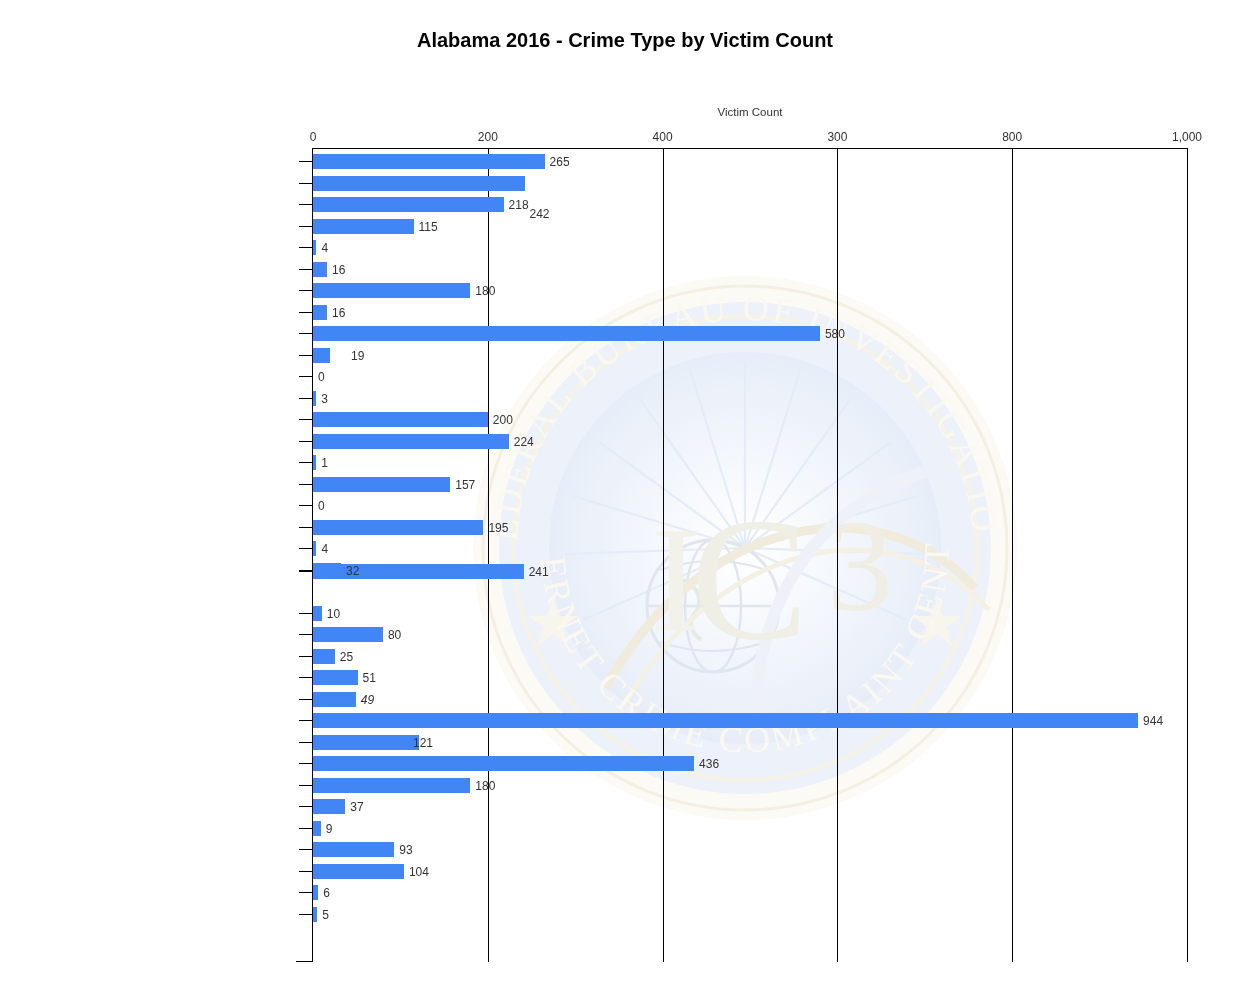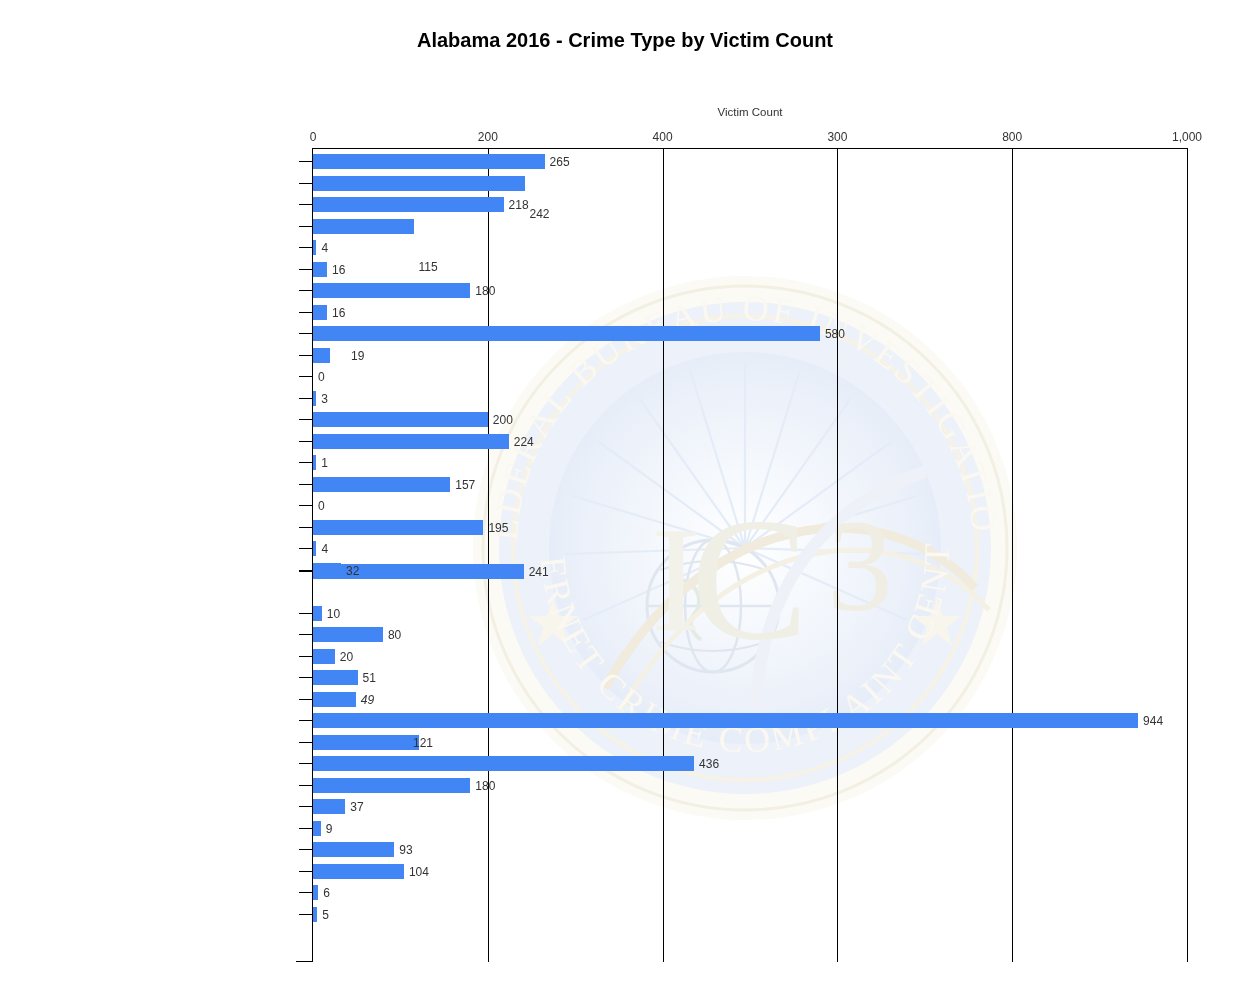--- a/index.html
+++ b/index.html
@@ -256,21 +256,21 @@
           <div class="bar-value" style="left: 216.508px; margin-top: 30px;">242</div>
         </div>
         <div class="row" style="top: 47px;">
           <div class="tick-mark"></div>
           <div class="bar" title="Auction: 218" style="width: 190.532px; background: rgb(66, 133, 244);"></div>
           <div class="bar-value" style="left: 195.532px;">218</div>
         </div>
         <div class="row" style="top: 68.5px;">
           <div class="tick-mark"></div>
           <div class="bar" title="BEC/EAC: 115" style="width: 100.51px; background: rgb(66, 133, 244);"></div>
-          <div class="bar-value" style="left: 105.51px; margin-top: 40px;">115</div>
+          <div class="bar-value" style="left: 105.51px;">115</div>
         </div>
         <div class="row" style="top: 90px;">
           <div class="tick-mark"></div>
           <div class="bar" title="Charity: 4" style="width: 3.496px; background: rgb(66, 133, 244);"></div>
           <div class="bar-value" style="left: 8.496px;">4</div>
         </div>
         <div class="row" style="top: 111.5px;">
           <div class="tick-mark"></div>
           <div class="bar" title="Civil Matter: 16" style="width: 13.984px; background: rgb(66, 133, 244);"></div>
           <div class="bar-value" style="left: 18.984px;">16</div>
@@ -354,21 +354,21 @@
           <div class="bar-value" style="left: 13.74px;">10</div>
         </div>
         <div class="row" style="top: 477px;">
           <div class="tick-mark"></div>
           <div class="bar" title="Lottery/Sweepstakes: 80" style="width: 69.92px; background: rgb(66, 133, 244);"></div>
           <div class="bar-value" style="left: 74.92px;">80</div>
         </div>
         <div class="row" style="top: 498.5px;">
           <div class="tick-mark"></div>
           <div class="bar" title="Malware/Scareware: 25" style="width: 21.85px; background: rgb(66, 133, 244);"></div>
-          <div class="bar-value" style="left: 26.85px;">20</div>
+          <div class="bar-value" style="left: 26.85px;">25</div>
         </div>
         <div class="row" style="top: 520px;">
           <div class="tick-mark"></div>
           <div class="bar" title="Misrepresentation: 51" style="width: 44.574px; background: rgb(66, 133, 244);"></div>
           <div class="bar-value" style="left: 49.574px;">51</div>
         </div>
         <div class="row" style="top: 541.5px;">
           <div class="tick-mark"></div>
           <div class="bar" title="No Lead Value: 49" style="width: 42.826px; background: rgb(66, 133, 244);"></div>
           <div class="bar-value" style="left: 47.826px; font-style: italic;">49</div>

